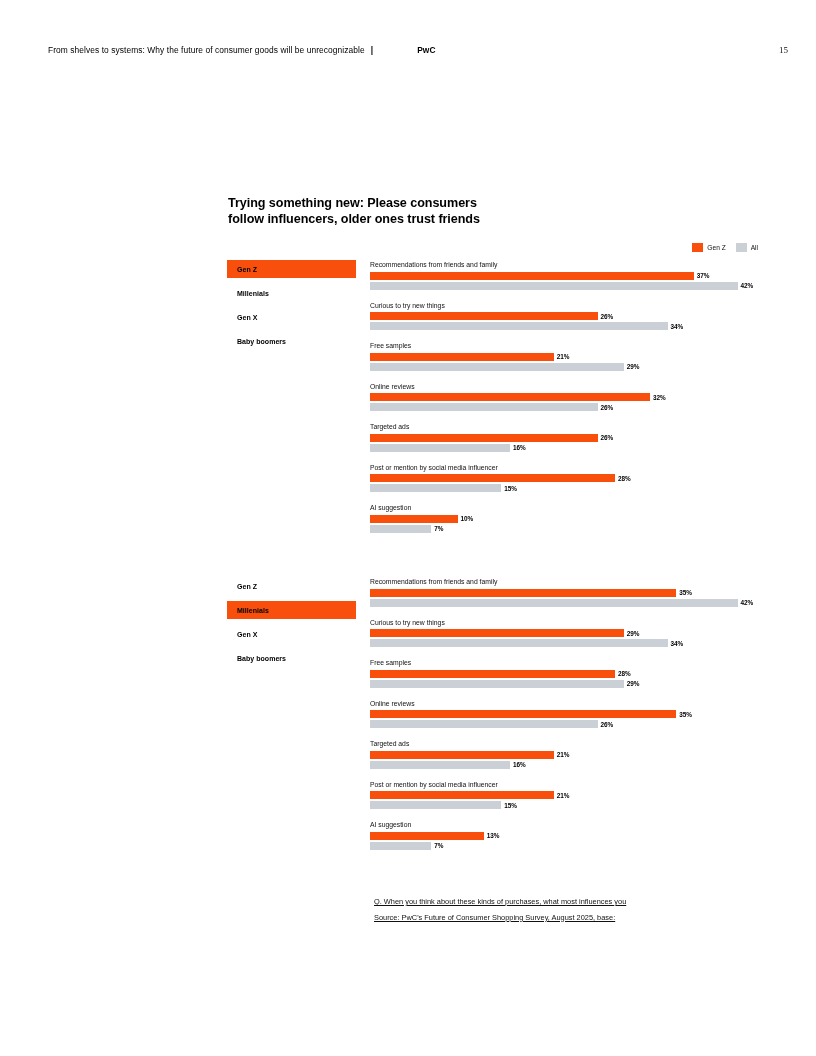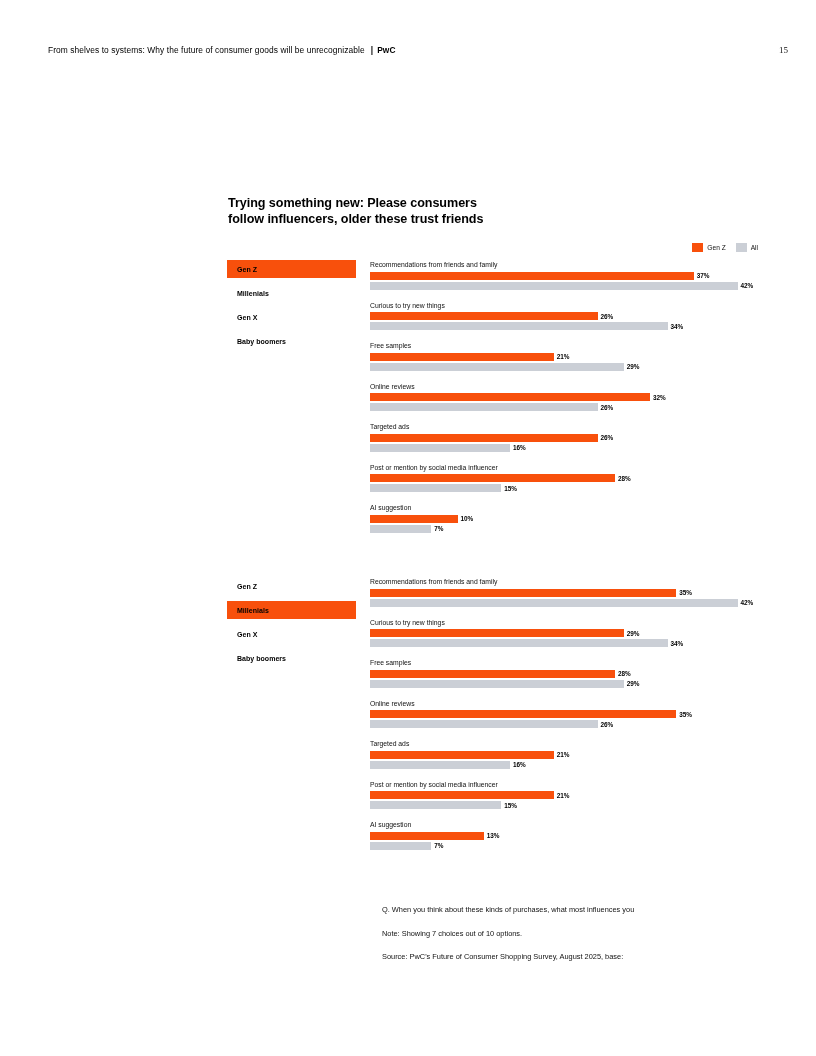--- a/index.html
+++ b/index.html
@@ -34,20 +34,21 @@
     white-space: nowrap;
   }
   .header-sep {
     display: inline-block;
     padding: 0 4px 0 6px;
     font-weight: 700;
   }
   .header-brand {
     font-weight: 700;
     letter-spacing: 0.01em;
+    margin-left: 40px;
   }
   .page-number {
     position: absolute;
     right: 0;
     top: 0;
     font-family: "Liberation Serif", serif;
     font-size: 9px;
     line-height: 12px;
     color: #111;
   }
@@ -165,35 +166,35 @@
   
   .footnote {
     position: absolute;
     left: 370px;
     top: 892px;
     width: 400px;
     font-size: 7.4px;
     line-height: 11.6px;
     color: #111;
   }
-  .footnote p { margin: 12px; }
+  .footnote p { margin: 4px; text-decoration: underline; }
 </style>
 </head>
 <body>
 
 <div class="page-header">
   <div class="header-title">
     <span>From shelves to systems: Why the future of consumer goods will be unrecognizable</span><span class="header-sep">|</span><span class="header-brand">PwC</span>
   </div>
   <div class="page-number">15</div>
 </div>
 
 <div class="slide-title">
   <span>Trying something new: Please consumers</span><br>
-  <span>follow influencers, older these trust friends</span>
+  <span>follow influencers, older ones trust friends</span>
 </div>
 
 <div class="legend">
   <div class="legend-item">
     <span class="legend-swatch" style="background: rgb(248, 80, 12);"></span>
     <span class="legend-label">Gen Z</span>
   </div>
   <div class="legend-item">
     <span class="legend-swatch" style="background: rgb(203, 207, 214);"></span>
     <span class="legend-label">All</span>
@@ -387,15 +388,14 @@
         <div class="bar-row">
           <div class="bar-fill" style="background: rgb(203, 207, 214); width: 61.25px;"></div>
           <span class="bar-value" style="left: 64.25px;">7%</span>
         </div>
       </div>
     </div>
 </div>
 
 <div class="footnote">
   <p>Q. When you think about these kinds of purchases, what most influences you</p>
-  <p>Note: Showing 7 choices out of 10 options.</p>
   <p>Source: PwC's Future of Consumer Shopping Survey, August 2025, base:</p>
 </div>
 
 </body></html>

